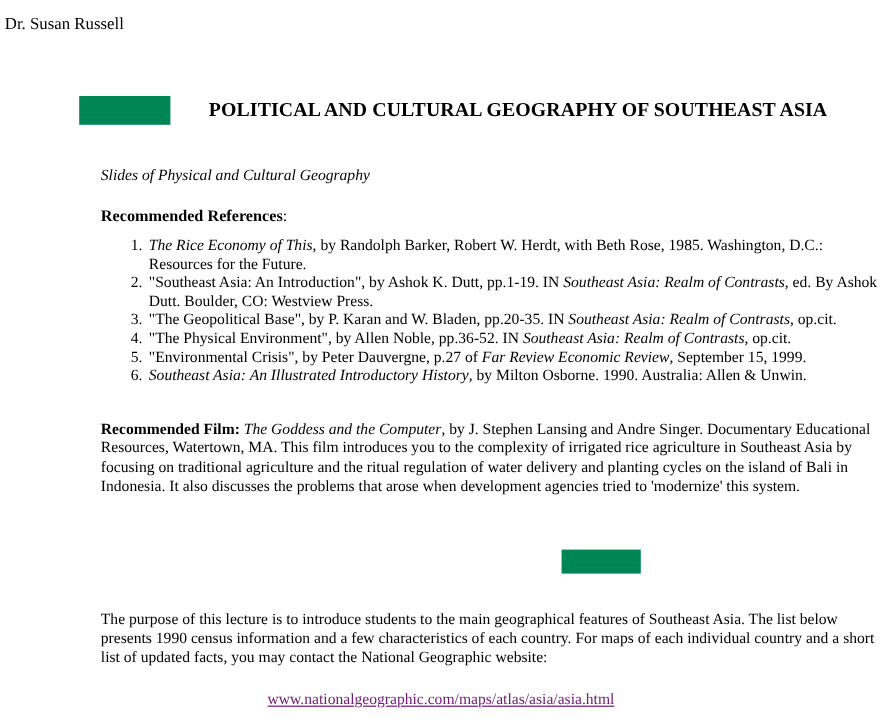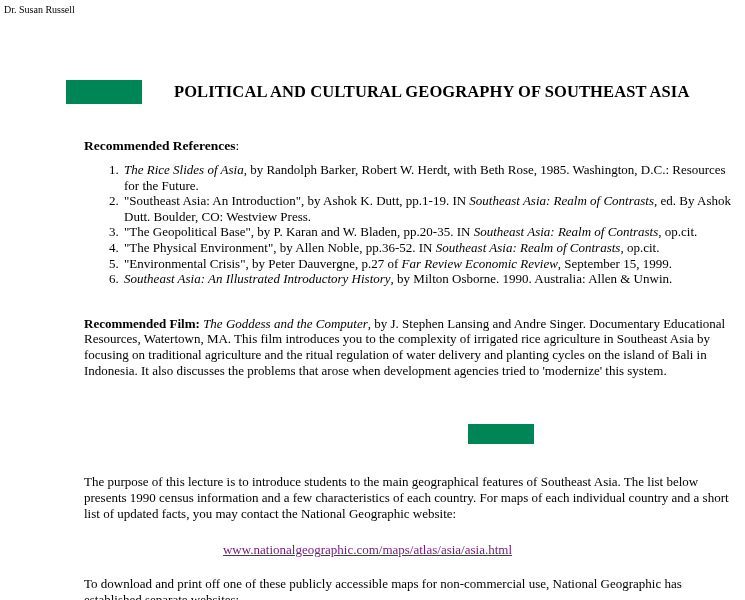--- a/index.html
+++ b/index.html
@@ -10,23 +10,23 @@
   body {
     width: 745px;
     height: 600px;
     font-family: "Liberation Serif", serif;
     color: #000000;
     overflow: hidden;
     position: relative;
   }
   .author {
     position: absolute;
-    top: 3px;
+    top: 14px;
     left: 4px;
-    font-size: 10px;
+    font-size: 14px;
     line-height: 14px;
   }
   .page {
     position: absolute;
     top: 0;
     left: 0;
     width: 745px;
   }
   .title-row {
     display: flex;
@@ -120,28 +120,29 @@
 
 <div class="page">
 
   <div class="title-row">
     <div class="green-bar"></div>
     <div class="doc-title">POLITICAL AND CULTURAL GEOGRAPHY OF SOUTHEAST ASIA</div>
   </div>
 
   <div class="body-wrap">
 
+    <div class="subtitle">Slides of Physical and Cultural Geography</div>
 
     <div class="rec-head">
       <b>Recommended References</b><span>:</span>
     </div>
 
     <ol class="refs">
       <li>
-        <i>The Rice Slides of Asia</i><span>, by Randolph Barker, Robert W. Herdt, with Beth Rose, 1985. Washington, D.C.: Resources for the Future.</span>
+        <i>The Rice Economy of This</i><span>, by Randolph Barker, Robert W. Herdt, with Beth Rose, 1985. Washington, D.C.: Resources for the Future.</span>
       </li>
       <li>
         <span>"Southeast Asia: An Introduction", by Ashok K. Dutt, pp.1-19. IN </span><i>Southeast Asia: Realm of Contrasts</i><span>, ed. By Ashok Dutt. Boulder, CO: Westview Press.</span>
       </li>
       <li>
         <span>"The Geopolitical Base", by P. Karan and W. Bladen, pp.20-35. IN </span><i>Southeast Asia: Realm of Contrasts</i><span>, op.cit.</span>
       </li>
       <li>
         <span>"The Physical Environment", by Allen Noble, pp.36-52.  IN </span><i>Southeast Asia: Realm of Contrasts</i><span>, op.cit.</span>
       </li>

